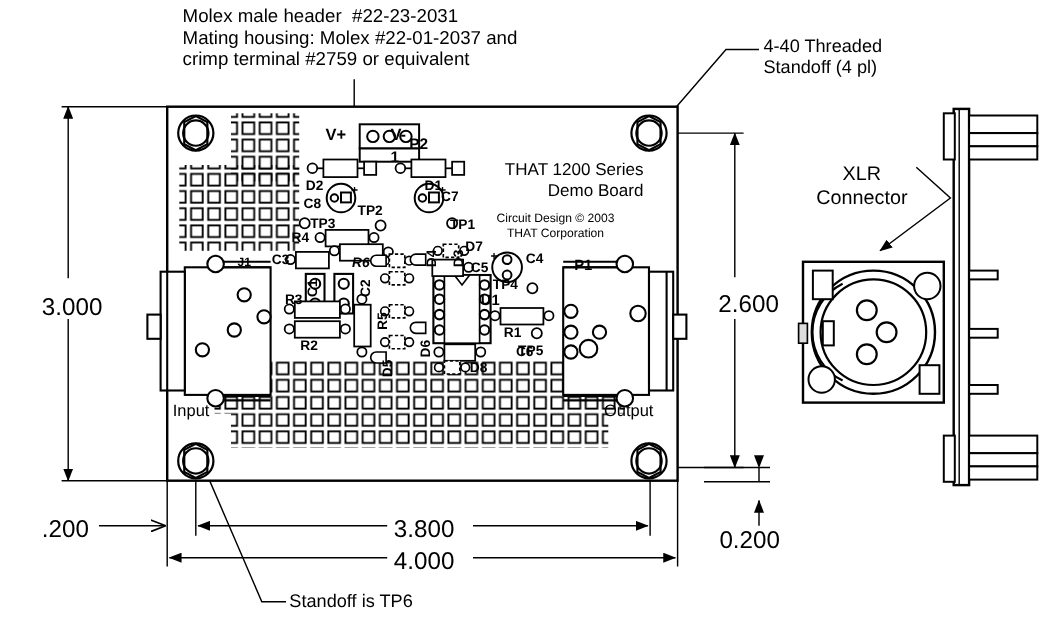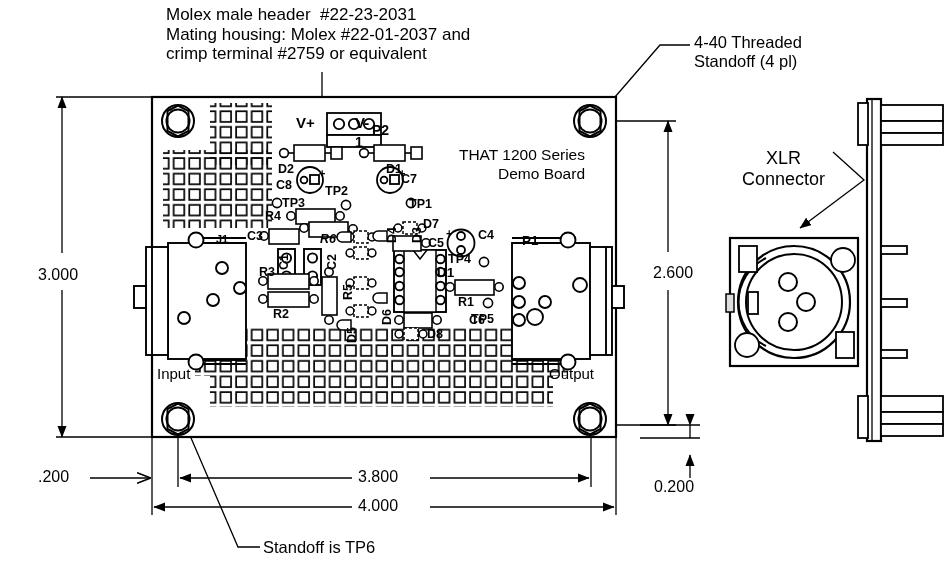--- a/index.html
+++ b/index.html
@@ -49,21 +49,21 @@
     font-size: 18px;
     text-align: center;
     line-height: 1.18;
   }
   .note-tp6 {
     left: 263px;
     top: 538px;
     font-size: 16.5px;
   }
   .dim-label {
-    font-size: 16px;
+    font-size: 22px;
   }
   .dim-3000 { left: 38px; top: 266px; }
   .dim-2600 { left: 653px; top: 264px; }
   .dim-200  { left: 38px;  top: 468px; }
   .dim-3800 { left: 358px; top: 468px; }
   .dim-4000 { left: 358px; top: 497px; }
   .dim-0200 { left: 654px; top: 478px; }
 
   .brd-title {
     left: 425px;
@@ -455,20 +455,22 @@
 
   <div class="anno dim-label dim-3000">3.000</div>
   <div class="anno dim-label dim-2600">2.600</div>
   <div class="anno dim-label dim-200">.200</div>
   <div class="anno dim-label dim-3800">3.800</div>
   <div class="anno dim-label dim-4000">4.000</div>
   <div class="anno dim-label dim-0200">0.200</div>
 
   <div class="anno brd-title">THAT 1200 Series
 Demo Board</div>
+  <div class="anno brd-sub">Circuit Design © 2003
+THAT Corporation</div>
 
   <div class="anno io-label io-input">Input</div>
   <div class="anno io-label io-output">Output</div>
 
   <div class="anno ref" style="left:296px;top:114px;font-size:15px;">V+</div>
   <div class="anno ref" style="left:355px;top:114px;font-size:15px;">V-</div>
   <div class="anno ref" style="left:372px;top:122px;font-size:14px;">P2</div>
   <div class="anno ref" style="left:355px;top:134px;font-size:14px;">1</div>
 
   <div class="anno ref" style="left:278px;top:162px;">D2</div>

